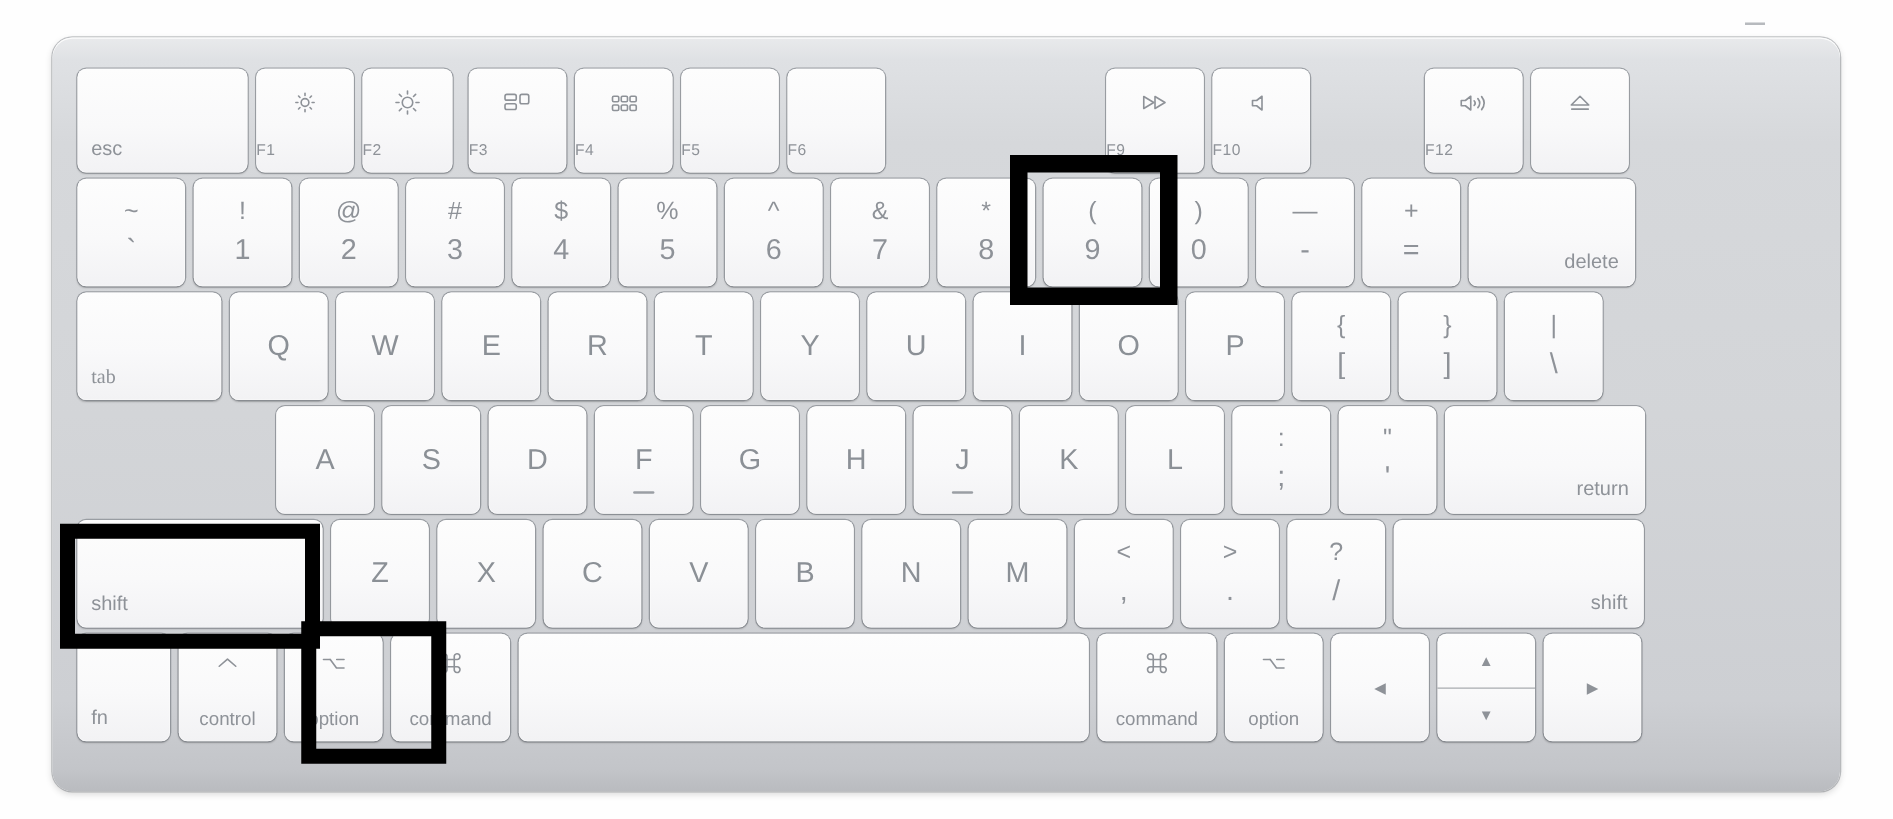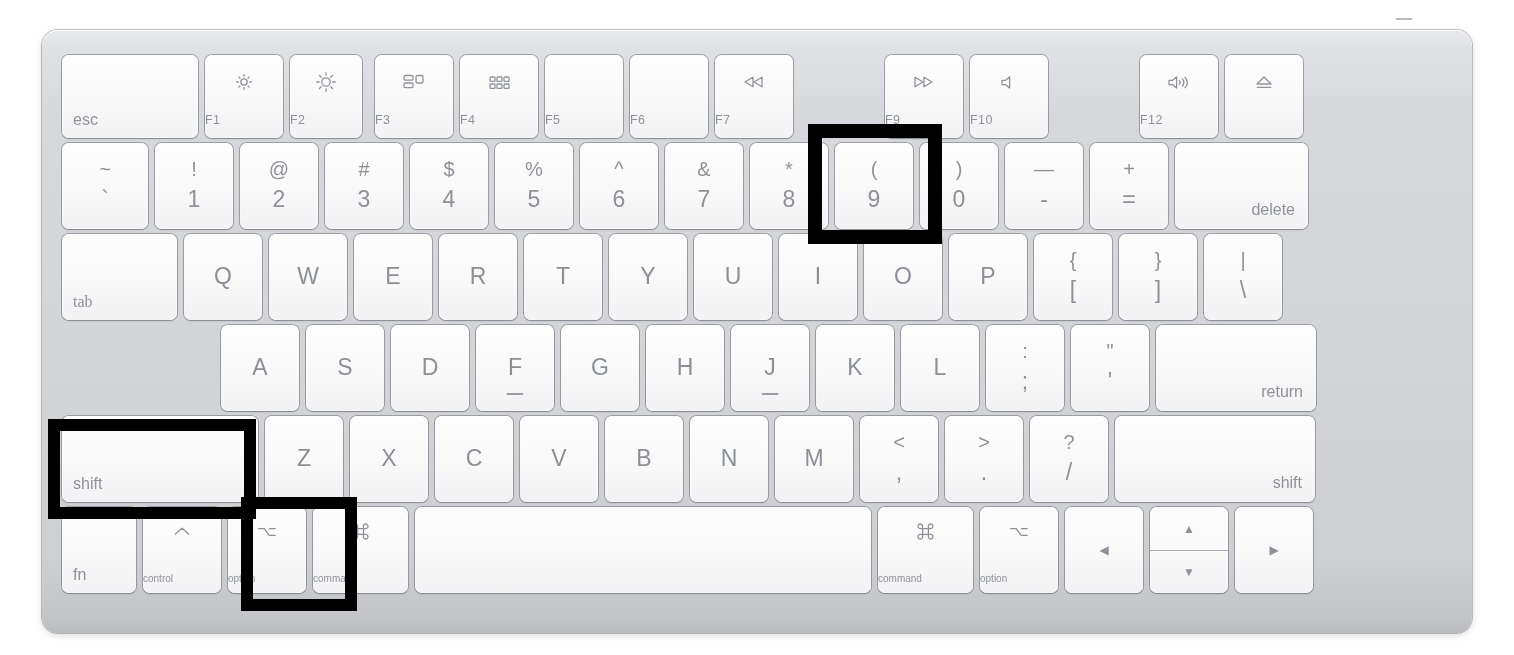--- a/index.html
+++ b/index.html
@@ -112,21 +112,22 @@
     right: 13px;
     bottom: 10px;
     font-size: 16px;
     color: #8e9298;
   }
   
   .key .word-bc {
     position: absolute;
     left: 0; right: 0;
     bottom: 9px;
-    font-size: 10px;
+    text-align: center;
+    font-size: 15px;
     color: #8e9298;
   }
 
   
   .key .fkey {
     position: absolute;
     left: 0; right: 0;
     bottom: 11px;
     font-size: 12.5px;
     letter-spacing: 0.4px;
@@ -294,29 +295,20 @@
             </svg>
           </span>
           <span class="fkey">F4</span>
         </div>
         <div class="key" style="left: 503px; top: 25px; width: 78px; height: 83px;">
           <span class="fkey">F5</span>
         </div>
         <div class="key" style="left: 588px; top: 25px; width: 78px; height: 83px;">
           <span class="fkey">F6</span>
         </div>
-        <div class="key" style="left: 673px; top: 25px; width: 78px; height: 83px;">
-          <span class="ficon">
-            <svg width="26" height="14" viewBox="0 0 26 14" fill="none" stroke="#8e9298" stroke-width="1.3" stroke-linecap="round" stroke-linejoin="round">
-              <path d="M12 2.2 L4 7 L12 11.8 Z"></path>
-              <path d="M21 2.2 L13 7 L21 11.8 Z"></path>
-            </svg>
-          </span>
-          <span class="fkey">F7</span>
-        </div>
         <div class="key" style="left: 843px; top: 25px; width: 78px; height: 83px;">
           <span class="ficon">
             <svg width="26" height="14" viewBox="0 0 26 14" fill="none" stroke="#8e9298" stroke-width="1.3" stroke-linecap="round" stroke-linejoin="round">
               <path d="M4 2.2 L12 7 L4 11.8 Z"></path>
               <path d="M13 2.2 L21 7 L13 11.8 Z"></path>
             </svg>
           </span>
           <span class="fkey">F9</span>
         </div>
         <div class="key" style="left: 928px; top: 25px; width: 78px; height: 83px;">

